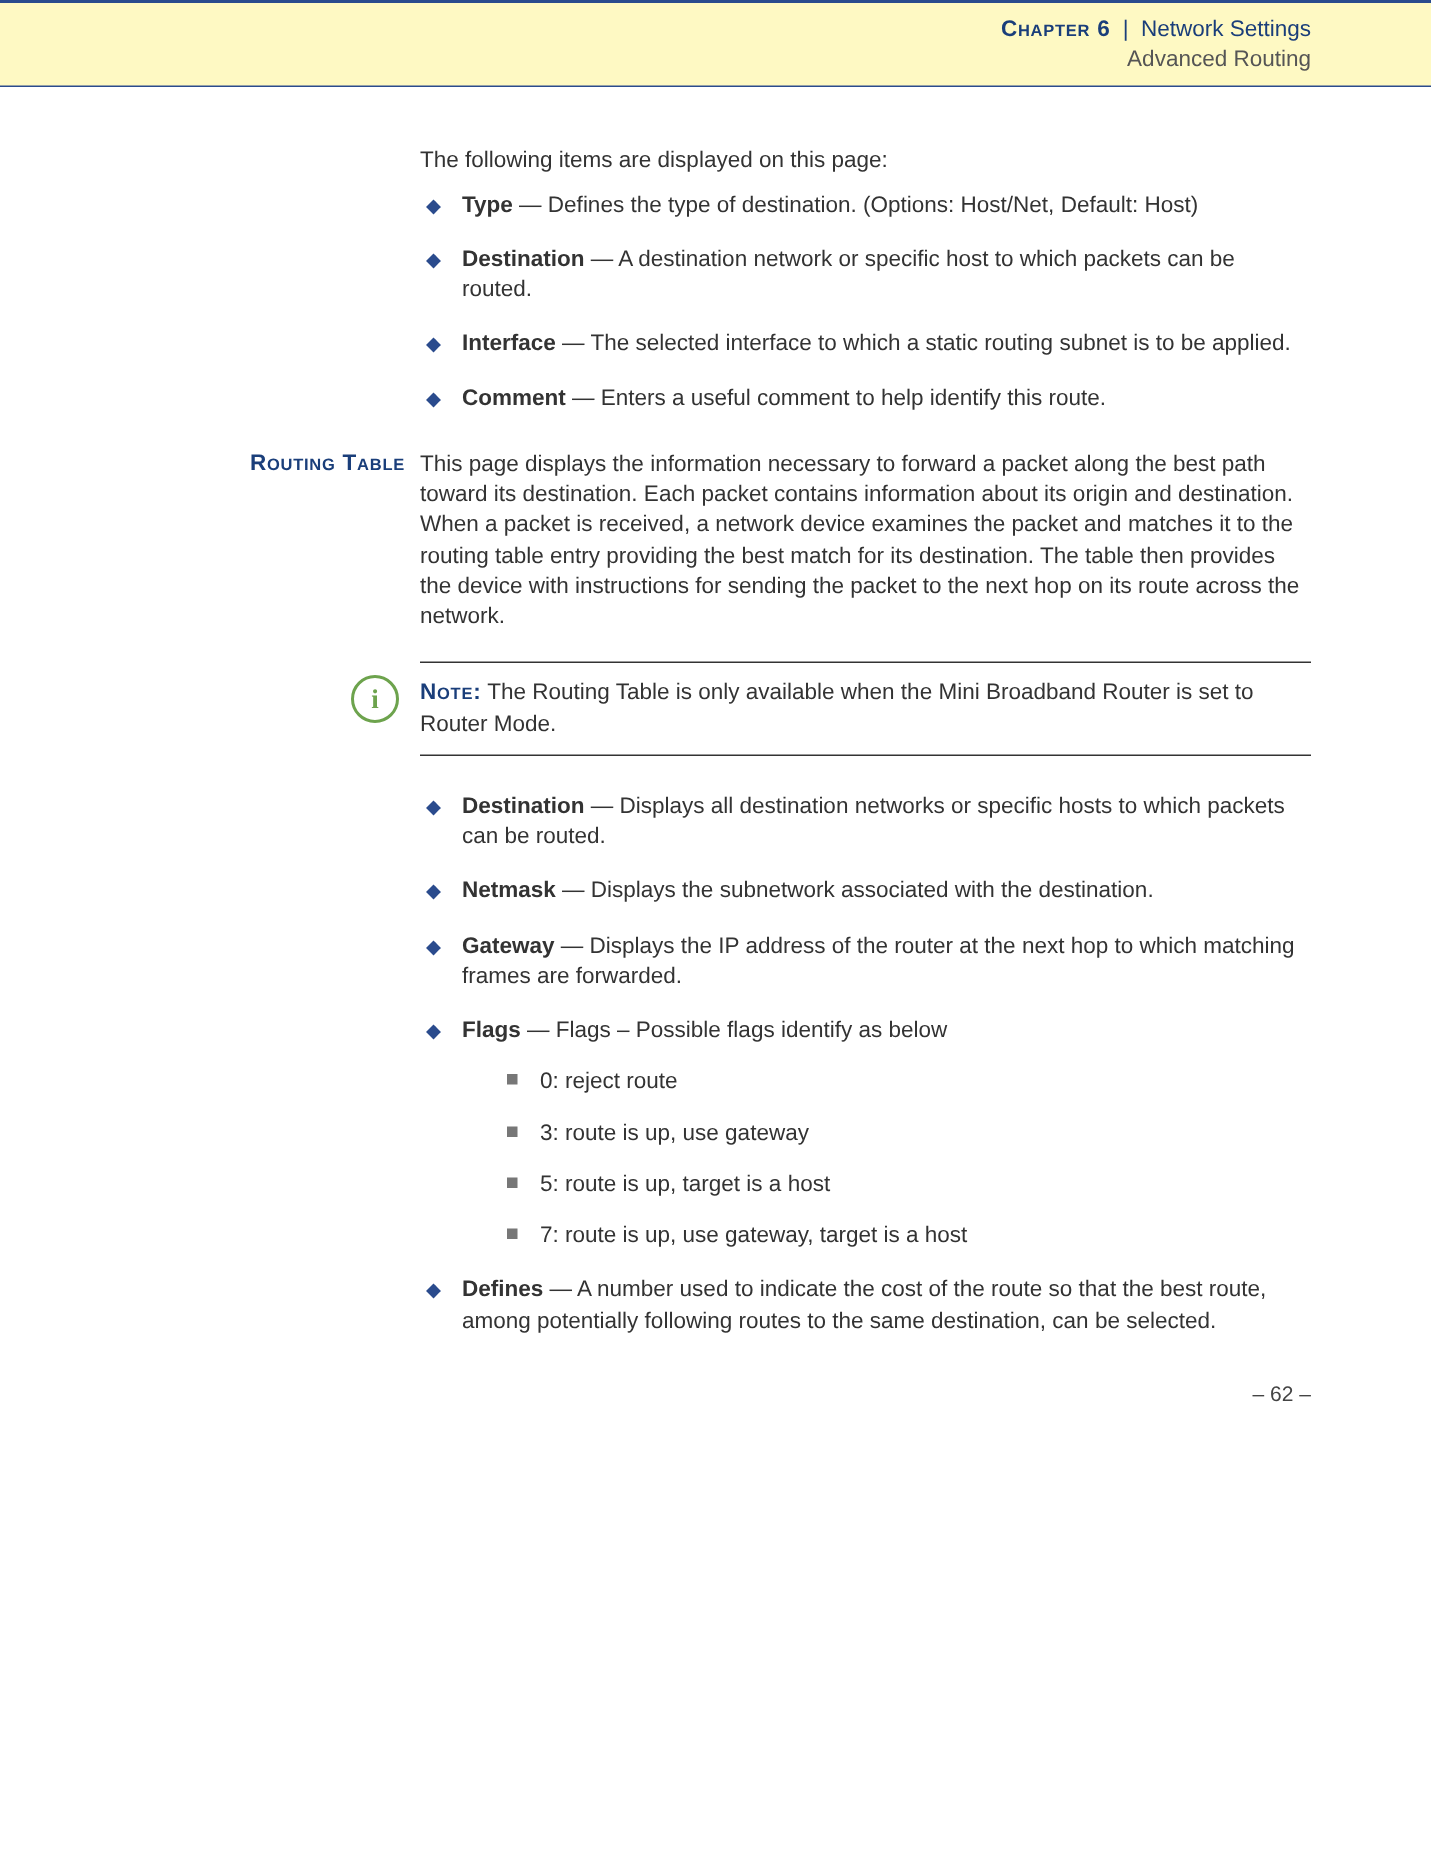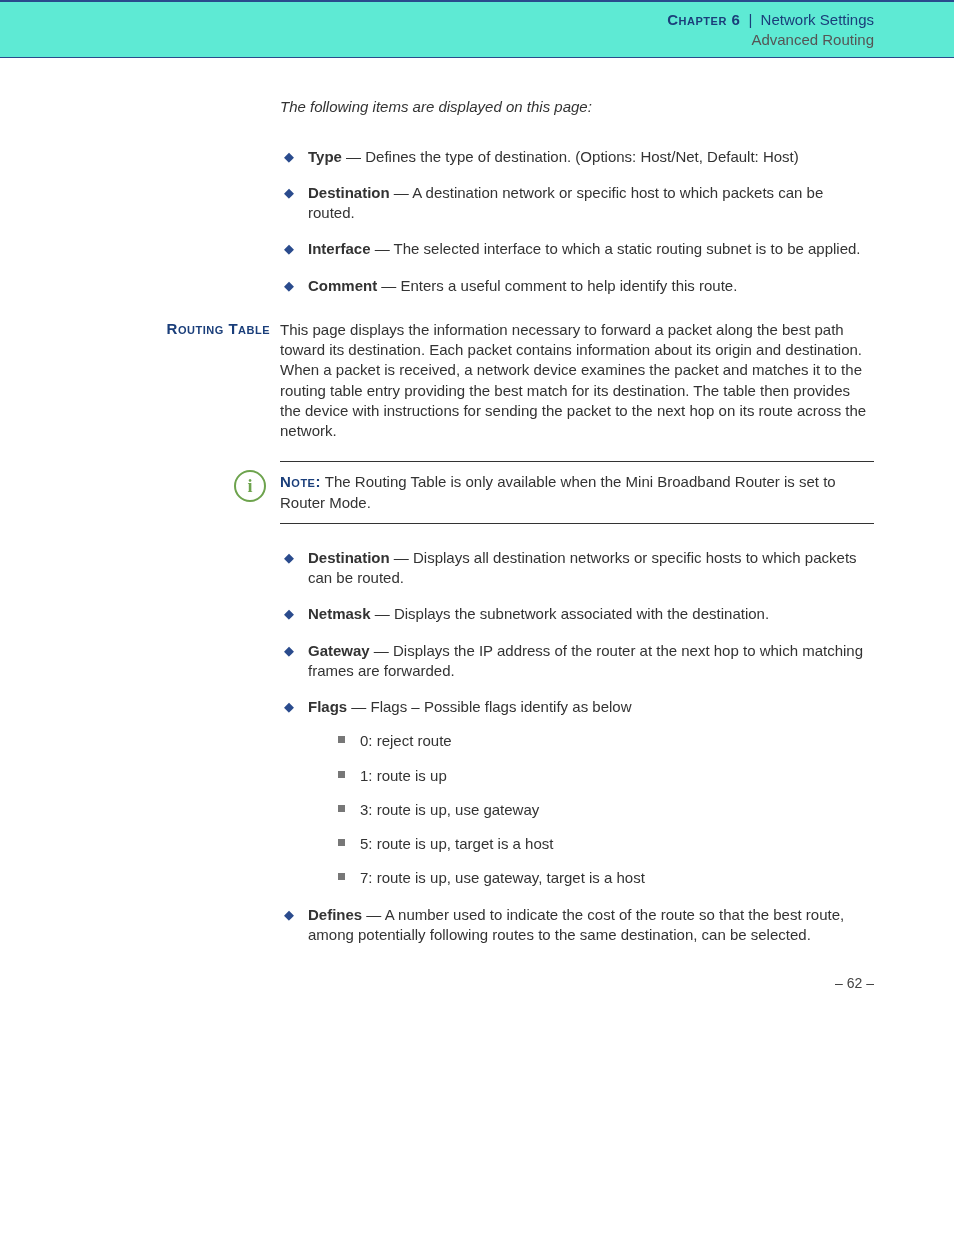--- a/index.html
+++ b/index.html
@@ -5,21 +5,21 @@
   body {
     margin: 0;
     padding: 0;
     font-family: Verdana, Geneva, sans-serif;
     font-size: 15px;
     color: #333;
     background: #fff;
     width: 954px;
   }
   .header-band {
-    background: #5eead4;
+    background: #fef9c3;
     border-top: 2px solid #2a4b8d;
     border-bottom: 1px solid #2a4b8d;
     padding: 8px 80px 6px 0;
     text-align: right;
     line-height: 1.35;
   }
   .hdr-line1 { color: #2a2a2a; }
   .hdr-chapter {
     font-weight: bold;
     color: #1a3e7a;
@@ -31,21 +31,21 @@
   .hdr-sub   { color: #555; }
 
   .page-body {
     padding: 40px 80px 40px 80px;
   }
 
   .content-col {
     margin-left: 200px;
   }
 
-  .intro { margin: 0 0 32px 0; font-style: italic; }
+  .intro { margin: 0 0 12px 0; }
 
   ul.bullets {
     list-style: none;
     margin: 0 0 24px 0;
     padding: 0;
   }
   ul.bullets > li {
     position: relative;
     padding-left: 28px;
     margin: 0 0 16px 0;
@@ -171,21 +171,20 @@
         <span class="note-label">Note:</span><span> The Routing Table is only available when the Mini Broadband Router is set to Router Mode.</span>
       </div>
 
       <ul class="bullets">
         <li><span class="term">Destination</span><span> — Displays all destination networks or specific hosts to which packets can be routed.</span></li>
         <li><span class="term">Netmask</span><span> — Displays the subnetwork associated with the destination.</span></li>
         <li><span class="term">Gateway</span><span> — Displays the IP address of the router at the next hop to which matching frames are forwarded.</span></li>
         <li><span class="term">Flags</span><span> — Flags – Possible flags identify as below</span>
           <ul class="squares">
             <li>0: reject route</li>
-            <li>1: route is up</li>
             <li>3: route is up, use gateway</li>
             <li>5: route is up, target is a host</li>
             <li>7: route is up, use gateway, target is a host</li>
           </ul>
         </li>
         <li><span class="term">Defines</span><span> — A number used to indicate the cost of the route so that the best route, among potentially following routes to the same destination, can be selected.</span></li>
       </ul>
     </div>
 
     <div class="footer">–  62  –</div>

